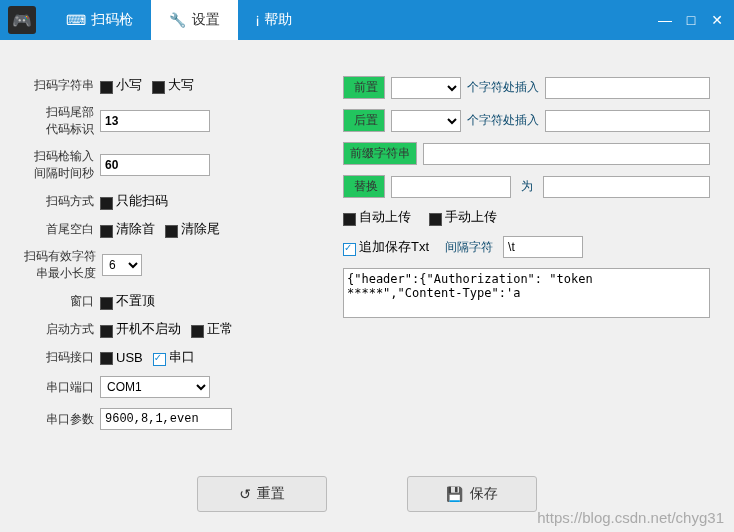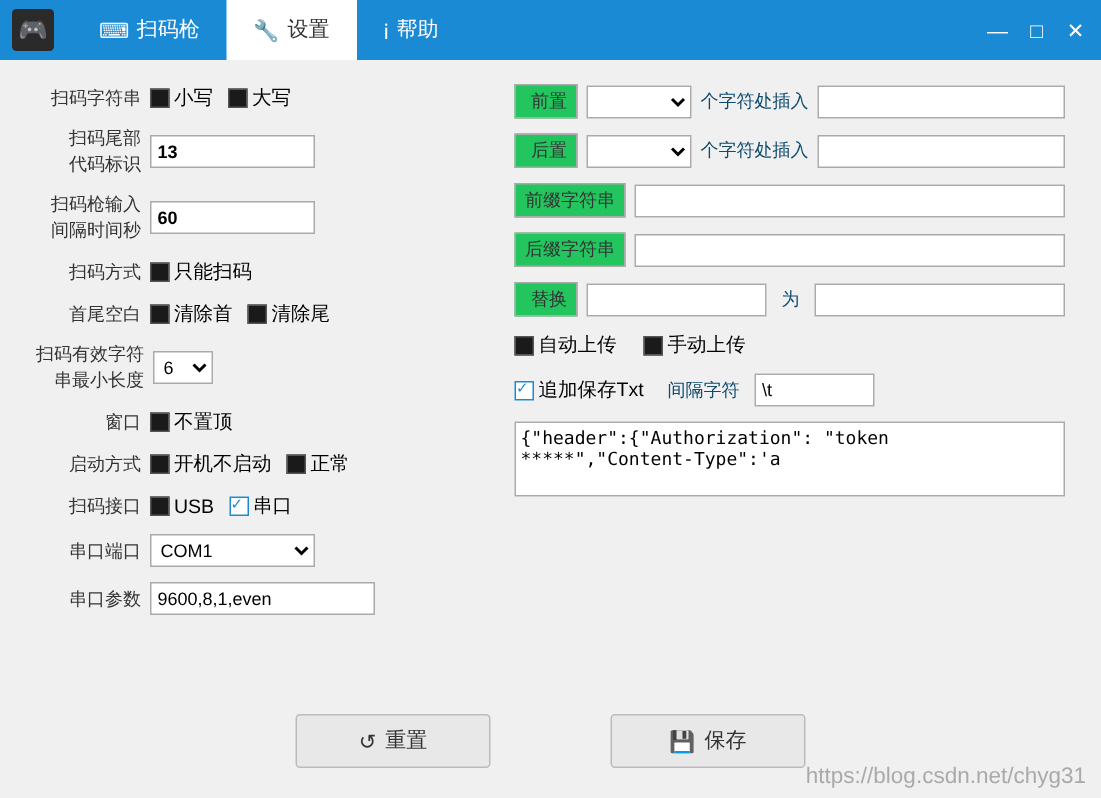--- a/index.html
+++ b/index.html
@@ -73,21 +73,21 @@
       justify-content: center;
       cursor: pointer;
       color: white;
       font-size: 14px;
       line-height: 1;
     }
 
     
     .main-content {
       background: #f0f0f0;
-      padding: 16px 24px 16px 24px;
+      padding: 36px 24px 16px 24px;
       height: calc(532px - 40px);
       position: relative;
     }
 
     .two-col {
       display: flex;
       gap: 20px;
     }
 
     .left-col {
@@ -113,21 +113,21 @@
     }
 
     .checkbox-group {
       display: flex;
       align-items: center;
       gap: 10px;
     }
 
     .checkbox-item {
       display: flex;
-      align-items: center;
+      align-items: flex-end;
       gap: 3px;
       cursor: pointer;
     }
 
     .checkbox-box {
       width: 13px;
       height: 13px;
       background: #1a1a1a;
       border: 1px solid #555;
       display: inline-block;
@@ -152,21 +152,22 @@
       background: white;
       padding: 2px 4px;
       font-size: 12px;
       height: 22px;
     }
     .text-input-md {
       width: 110px;
       font-weight: bold;
     }
     .text-input-lg {
-      width: 150px;
+      width: 132px;
+      font-family: Liberation Mono, monospace;
     }
 
     select.form-select {
       border: 1px solid #aaa;
       background: white;
       padding: 1px 2px;
       font-size: 12px;
       height: 22px;
     }
 
@@ -415,24 +416,20 @@
         </select>
         <span class="right-label-text">个字符处插入</span>
         <input type="text" class="right-input" value="" style="">
       </div>
 
       <div class="right-form-row">
         <span class="right-label">前缀字符串</span>
         <input type="text" class="right-input" value="" style="">
       </div>
 
-      <div class="right-form-row">
-        <span class="right-label">后缀字符串</span>
-        <input type="text" class="right-input" value="" style="">
-      </div>
 
       <div class="right-form-row">
         <span class="right-label">替换</span>
         <input type="text" class="text-input" style="width: 120px;" value="">
         <span class="right-label-text" style="margin:0 4px;">为</span>
         <input type="text" class="right-input" value="" style="">
       </div>
 
       <div class="right-form-row">
         <label class="checkbox-item">

